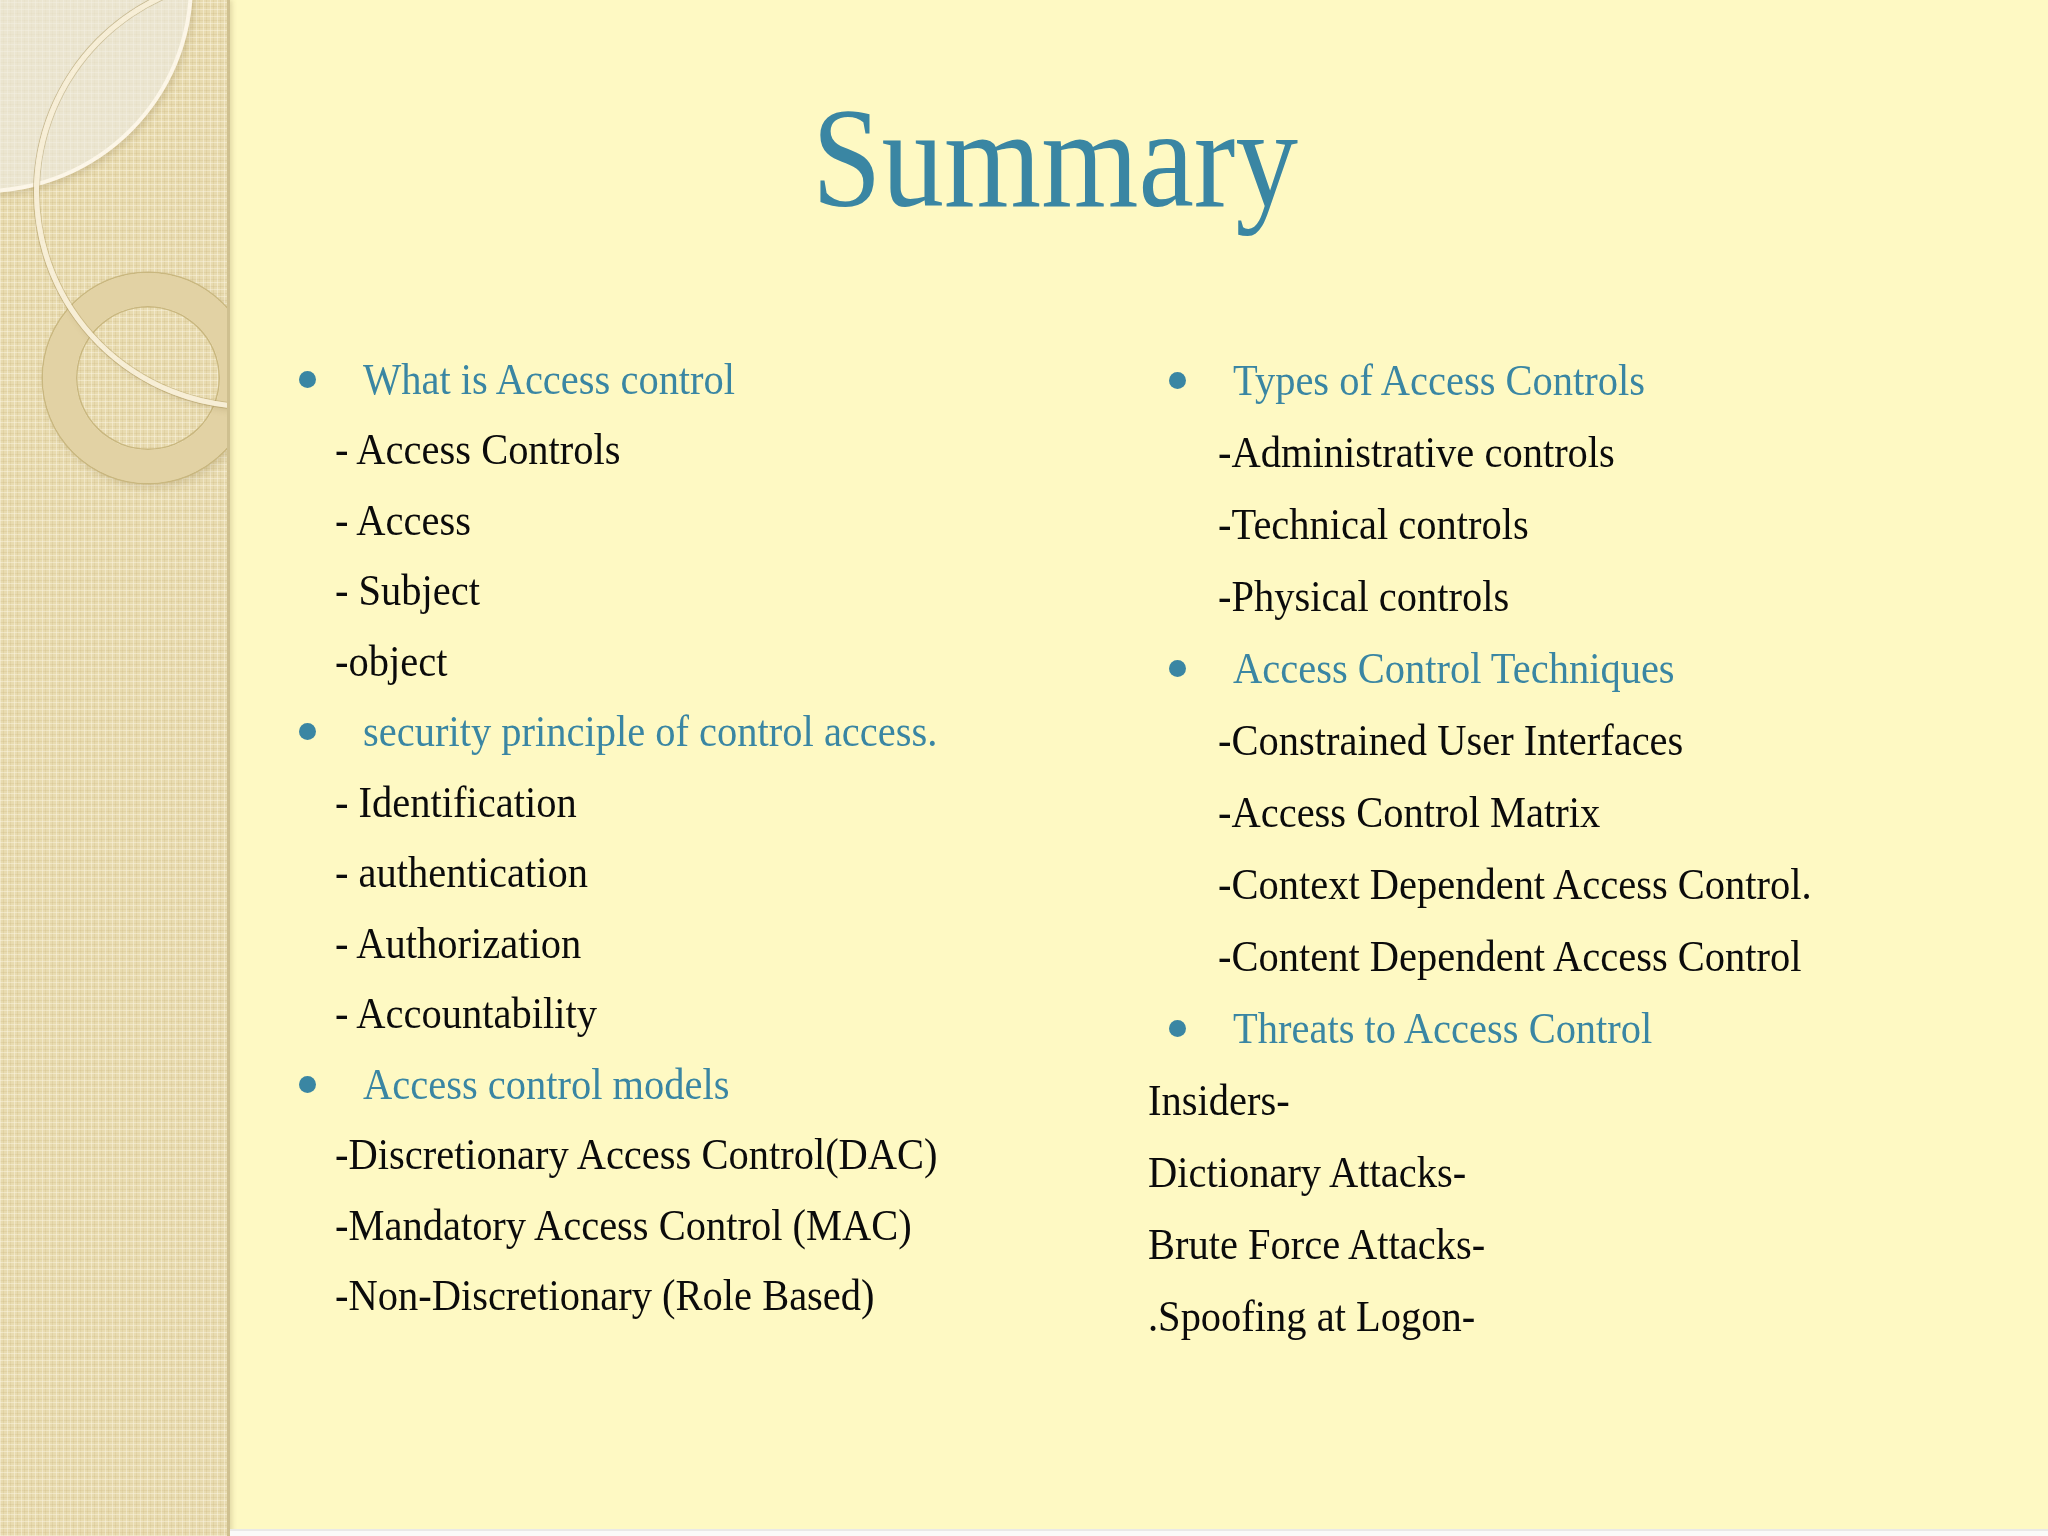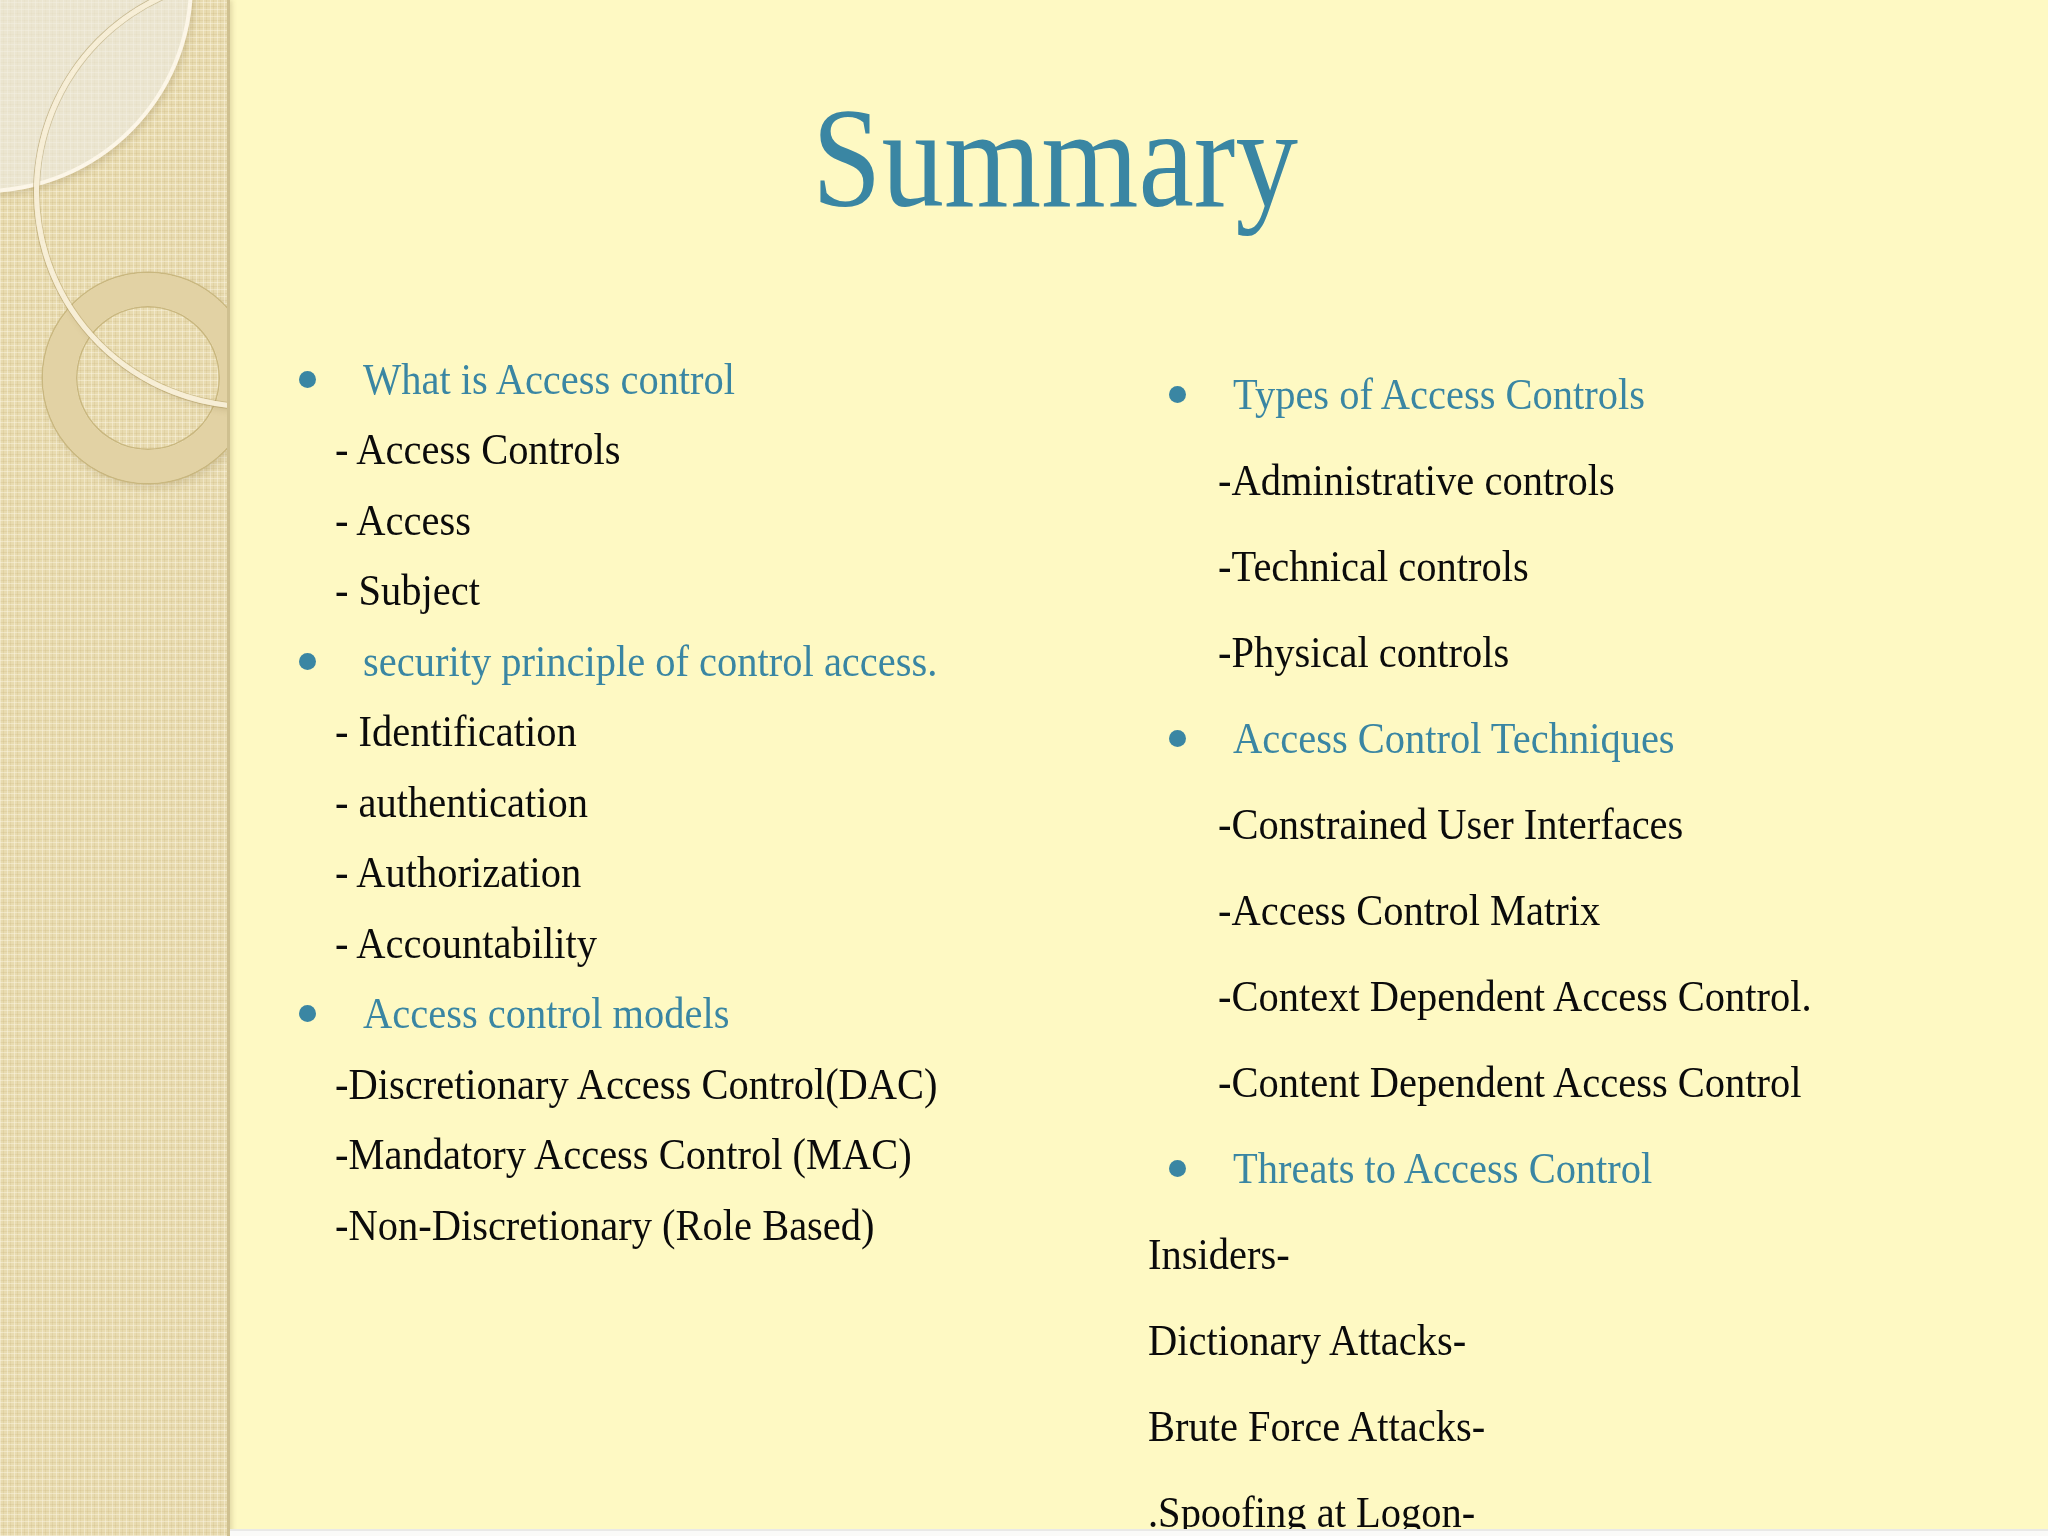--- a/index.html
+++ b/index.html
@@ -58,21 +58,21 @@
   
   .col{position:absolute;top:344px;}
   .col-left{left:299px;width:870px;}
   .col-right{left:1148px;width:900px;}
   .line{
     display:flex;align-items:center;
     height:70.5px;
     font-size:44px;color:#0b0b0b;
     white-space:nowrap;
   }
-  .col-right .line{height:72px;margin-top:14px;}
+  .col-right .line{height:72px;}
   .txt{display:inline-block;transform:scaleX(0.92);transform-origin:0 50%;}
   .heading .txt,.subheading .txt{color:var(--accent,#3a86a3);}
   .dot{
     flex:none;width:17px;height:17px;border-radius:50%;
     background:var(--accent,#3a86a3);
   }
   .col-right .dot{margin-left:21px;}
   .heading .txt{margin-left:47px;}
   .ringdot{
     flex:none;box-sizing:border-box;width:16px;height:16px;border-radius:50%;
@@ -107,20 +107,23 @@
       </div>
       <div class="line sub">
         <span class="txt">- Access Controls</span>
       </div>
       <div class="line sub">
         <span class="txt">- Access</span>
       </div>
       <div class="line sub">
         <span class="txt">- Subject</span>
       </div>
+      <div class="line sub">
+        <span class="txt">-object</span>
+      </div>
       <div class="line heading">
         <span class="dot"></span>
         <span class="txt">security principle of control access.</span>
       </div>
       <div class="line sub">
         <span class="txt">- Identification</span>
       </div>
       <div class="line sub">
         <span class="txt">- authentication</span>
       </div>

